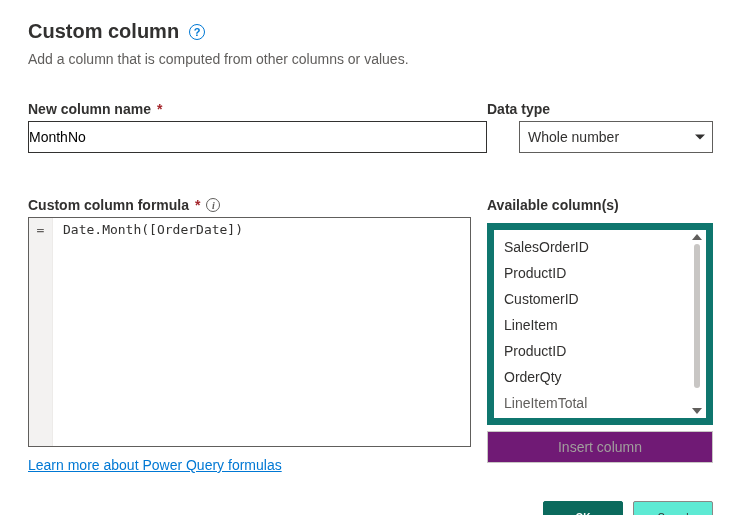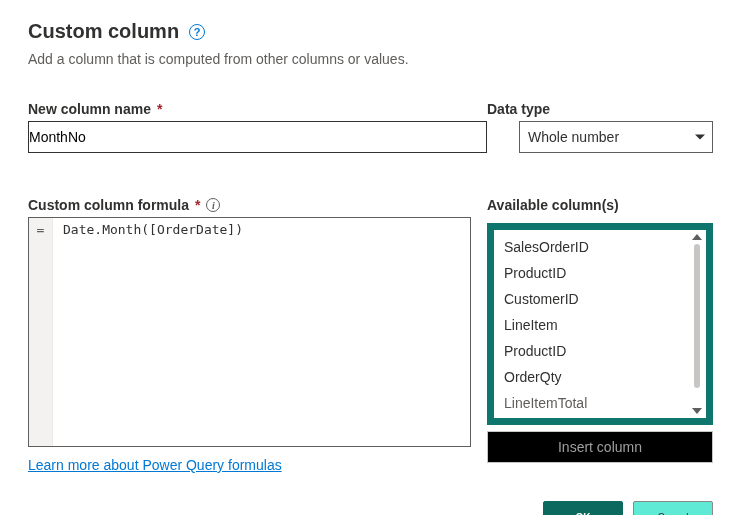--- a/index.html
+++ b/index.html
@@ -67,21 +67,21 @@
     }
     .scroll-arrow-up, .scroll-arrow-down {
       width: 0; height: 0; border-left: 5px solid transparent; border-right: 5px solid transparent;
     }
     .scroll-arrow-up { border-bottom: 6px solid #605e5c; }
     .scroll-arrow-down { border-top: 6px solid #605e5c; }
     .scroll-thumb {
       width: 6px; flex: 1; background: #c8c6c4; border-radius: 3px; margin: 4px 0 20px 0;
     }
     .insert-btn {
-      height: 32px; border: 1px solid #c8c6c4; background: #000000; color: #a19f9d;
+      height: 32px; border: 1px solid #c8c6c4; background: #701a75; color: #a19f9d;
       display: flex; align-items: center; justify-content: center; cursor: default;
     }
     .link-row { margin-top: 10px; }
     .link { color: #0078d4; text-decoration: underline; cursor: pointer; font-size: 14px; }
     .footer { display: flex; justify-content: flex-end; gap: 10px; margin-top: 28px; }
     .btn {
       height: 32px; min-width: 80px; padding: 0 16px; font-size: 10px; font-family: inherit;
       cursor: pointer; border-radius: 2px;
     }
     .btn-primary { background: #0b6a5d; color: #fff; border: 1px solid #0b6a5d; font-weight: 600; }

